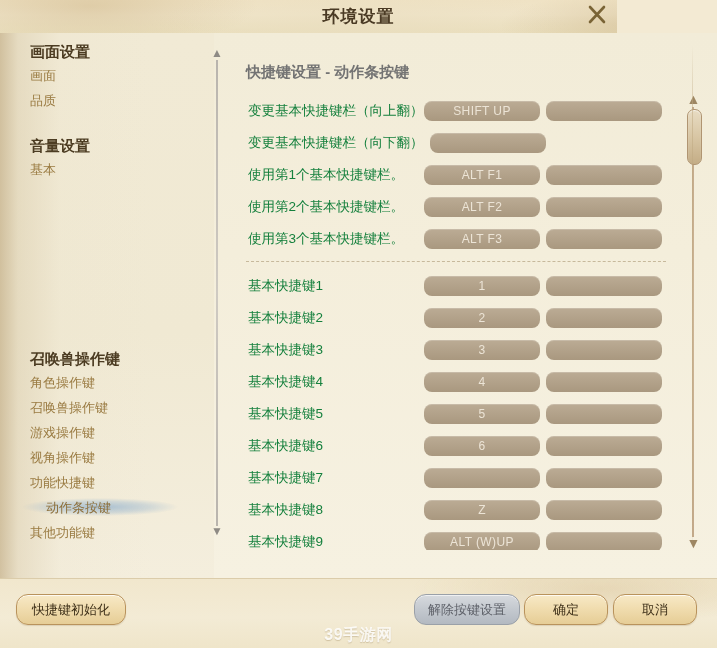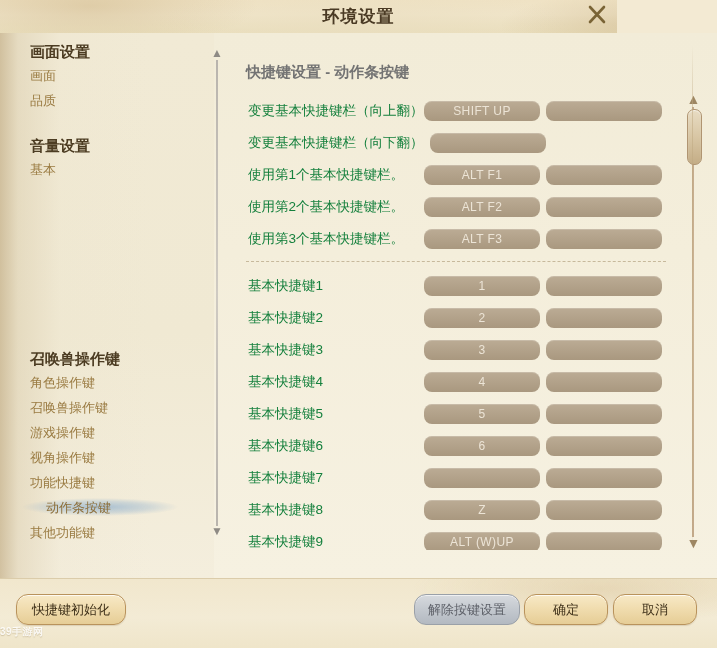--- a/index.html
+++ b/index.html
@@ -257,22 +257,22 @@
   }
   #btn-init  { left: 16px;  top: 594px; width: 110px; }
   #btn-clear { left: 414px; top: 594px; width: 106px; }
   #btn-ok    { left: 524px; top: 594px; width: 84px;  }
   #btn-cancel{ left: 613px; top: 594px; width: 84px;  }
 
   .watermark {
     position: absolute;
     left: 0; top: 625px;
     width: 717px;
-    text-align: left;
-    font-size: 10px;
+    text-align: center;
+    font-size: 16px;
     font-weight: bold;
     color: rgba(255,255,255,.85);
     text-shadow: 0 1px 1px rgba(170,150,110,.45);
     letter-spacing: .5px;
     pointer-events: none;
   }
 </style>
 </head>
 <body>
 

